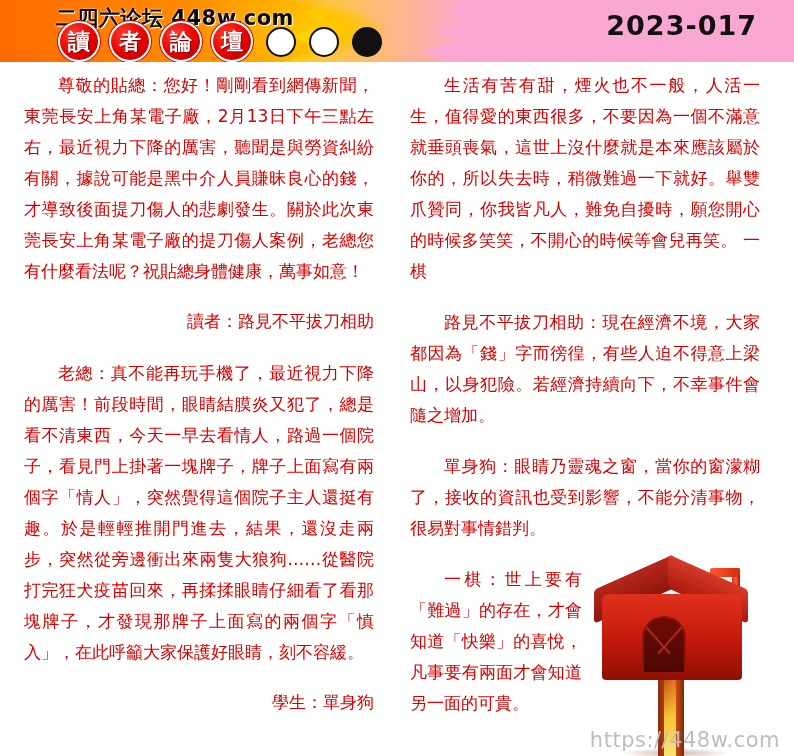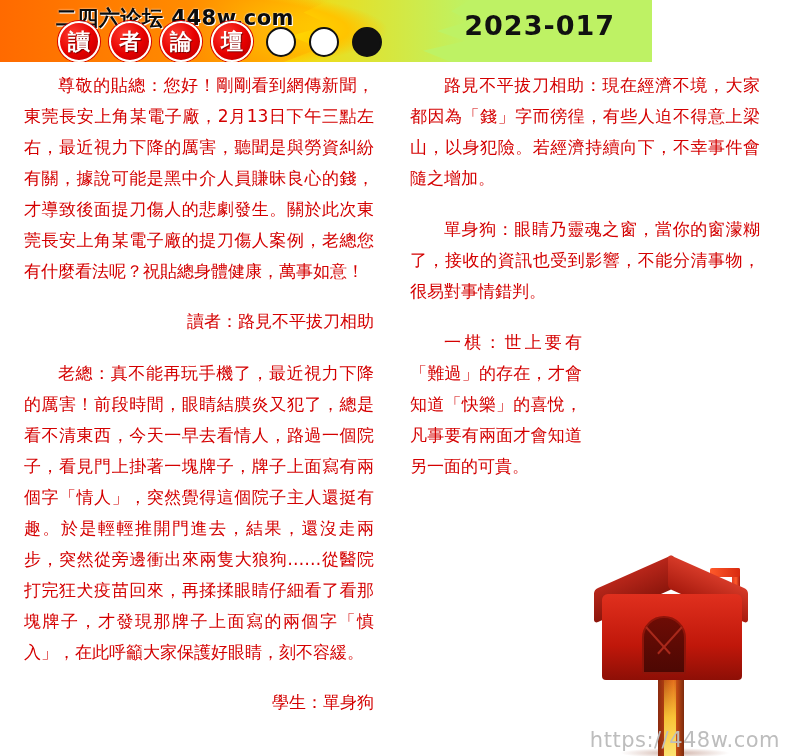--- a/index.html
+++ b/index.html
@@ -12,23 +12,23 @@
     background: #ffffff;
     font-family: "DejaVu Sans", "Liberation Sans", sans-serif;
     position: relative;
     overflow: hidden;
   }
 
   
   .header {
     position: relative;
     height: 62px;
-    width: 652px;
+    width: 794px;
     overflow: hidden;
-    background: #bef264;
+    background: #f9a8d4;
   }
   .header-sunburst {
     position: absolute;
     left: 0;
     top: 0;
     width: 470px;
     height: 62px;
     background:
       radial-gradient(ellipse 330px 60px at 150px 30px, #ffe23a 0%, #ffd400 45%, #ffc400 60%, rgba(255,196,0,0) 72%),
       linear-gradient(90deg, #ffd400 0%, #ffd400 55%, rgba(255,212,0,0) 100%);
@@ -291,20 +291,21 @@
     <div class="col">
       <p class="para">尊敬的貼總：您好！剛剛看到網傳新聞，東莞長安上角某電子廠，2月13日下午三點左右，最近視力下降的厲害，聽聞是與勞資糾紛有關，據說可能是黑中介人員賺昧良心的錢，才導致後面提刀傷人的悲劇發生。關於此次東莞長安上角某電子廠的提刀傷人案例，老總您有什麼看法呢？祝貼總身體健康，萬事如意！</p>
       <p class="signature">
         <span>讀者：</span><span>路見不平拔刀相助</span>
       </p>
       <p class="para">老總：真不能再玩手機了，最近視力下降的厲害！前段時間，眼睛結膜炎又犯了，總是看不清東西，今天一早去看情人，路過一個院子，看見門上掛著一塊牌子，牌子上面寫有兩個字「情人」，突然覺得這個院子主人還挺有趣。於是輕輕推開門進去，結果，還沒走兩步，突然從旁邊衝出來兩隻大狼狗……從醫院打完狂犬疫苗回來，再揉揉眼睛仔細看了看那塊牌子，才發現那牌子上面寫的兩個字「慎入」，在此呼籲大家保護好眼睛，刻不容緩。</p>
       <p class="signature">學生：單身狗</p>
     </div>
 
     <div class="col">
+      <p class="para">生活有苦有甜，煙火也不一般，人活一生，值得愛的東西很多，不要因為一個不滿意就垂頭喪氣，這世上沒什麼就是本來應該屬於你的，所以失去時，稍微難過一下就好。舉雙爪贊同，你我皆凡人，難免自擾時，願您開心的時候多笑笑，不開心的時候等會兒再笑。 一棋</p>
       <p class="para">路見不平拔刀相助：現在經濟不境，大家都因為「錢」字而徬徨，有些人迫不得意上梁山，以身犯險。若經濟持續向下，不幸事件會隨之增加。</p>
       <p class="para">單身狗：眼睛乃靈魂之窗，當你的窗濛糊了，接收的資訊也受到影響，不能分清事物，很易對事情錯判。</p>
       <div class="wrap-box"></div>
       <p class="para">一棋：世上要有「難過」的存在，才會知道「快樂」的喜悅，凡事要有兩面才會知道另一面的可貴。</p>
     </div>
 
   </div>
 
   <div class="mailbox">
     <div class="mb-shadow"></div>

